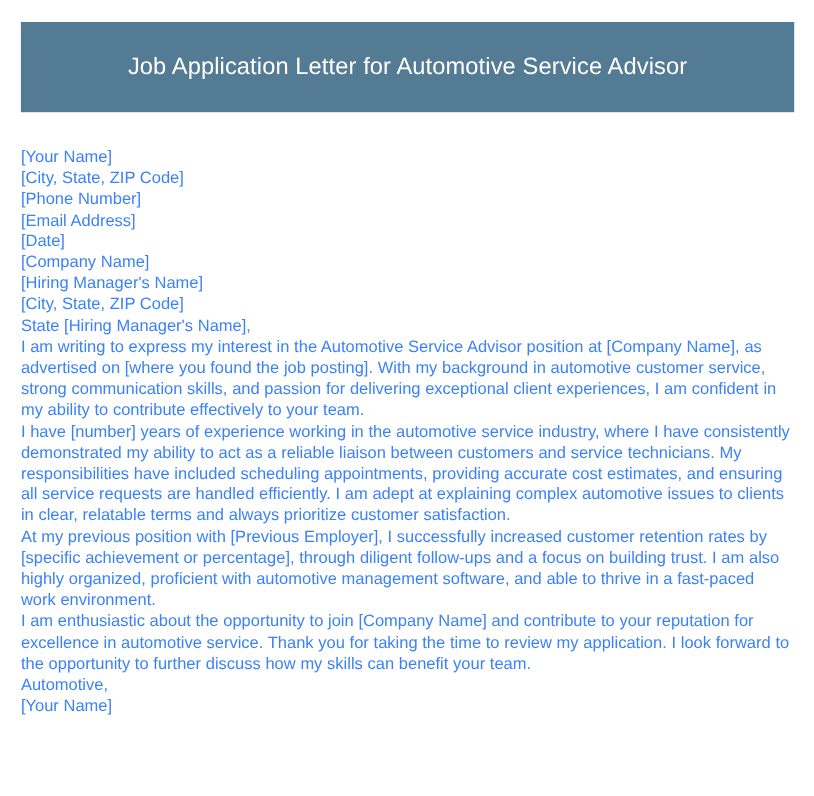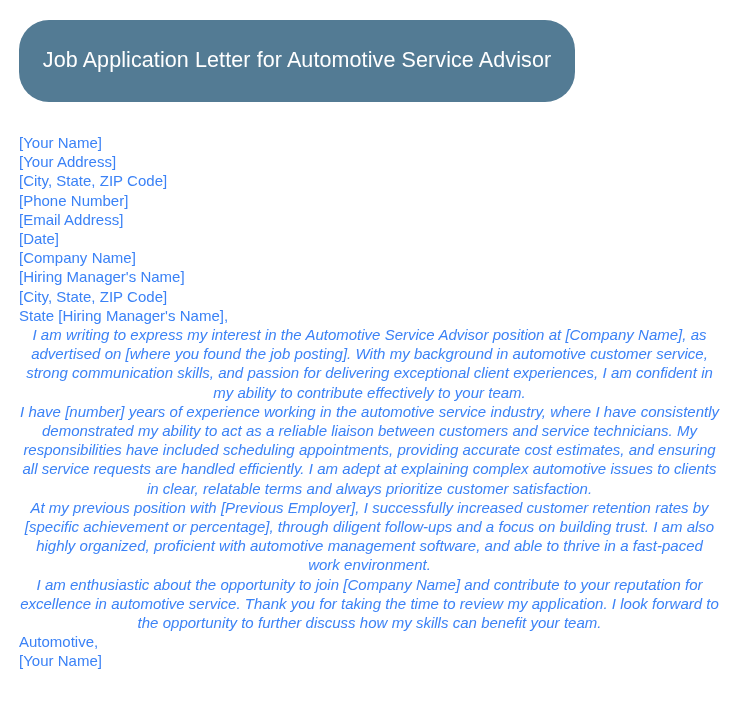--- a/index.html
+++ b/index.html
@@ -22,28 +22,27 @@
     height: 724px;
     background: #ffffff;
     box-sizing: border-box;
   }
 
   
   .header-banner {
     position: absolute;
     left: 19px;
     top: 20px;
-    width: 556px;
+    width: 703px;
     height: 82px;
     background: #537b94;
     display: flex;
     align-items: center;
     justify-content: center;
     box-sizing: border-box;
-    border-radius: 30px;
   }
   .header-title {
     color: #ffffff;
     font-size: 21.5px;
     font-weight: normal;
     letter-spacing: 0.1px;
     line-height: 1.2;
     text-align: center;
     margin: 0;
     white-space: nowrap;
@@ -63,38 +62,36 @@
   .letter-line,
   .letter-paragraph {
     margin: 0;
     padding: 0;
     color: #3b82f6;
     font-size: 15px;
     line-height: 19.2px;
     word-spacing: 0.1px;
   }
   .letter-paragraph {
-    text-align: center;
-    font-style: italic;
+    text-align: left;
   }
 </style>
 </head>
 <body>
 
 <div class="page">
 
   <div class="header-banner">
     <h1 class="header-title">Job Application Letter for Automotive Service Advisor</h1>
   </div>
 
   <div class="letter-body">
 
     <div>
       <div class="letter-line">[Your Name]</div>
-      <div class="letter-line">[Your Address]</div>
       <div class="letter-line">[City, State, ZIP Code]</div>
       <div class="letter-line">[Phone Number]</div>
       <div class="letter-line">[Email Address]</div>
       <div class="letter-line">[Date]</div>
     </div>
 
     <div>
       <div class="letter-line">[Company Name]</div>
       <div class="letter-line">[Hiring Manager's Name]</div>
       <div class="letter-line">[City, State, ZIP Code]</div>

